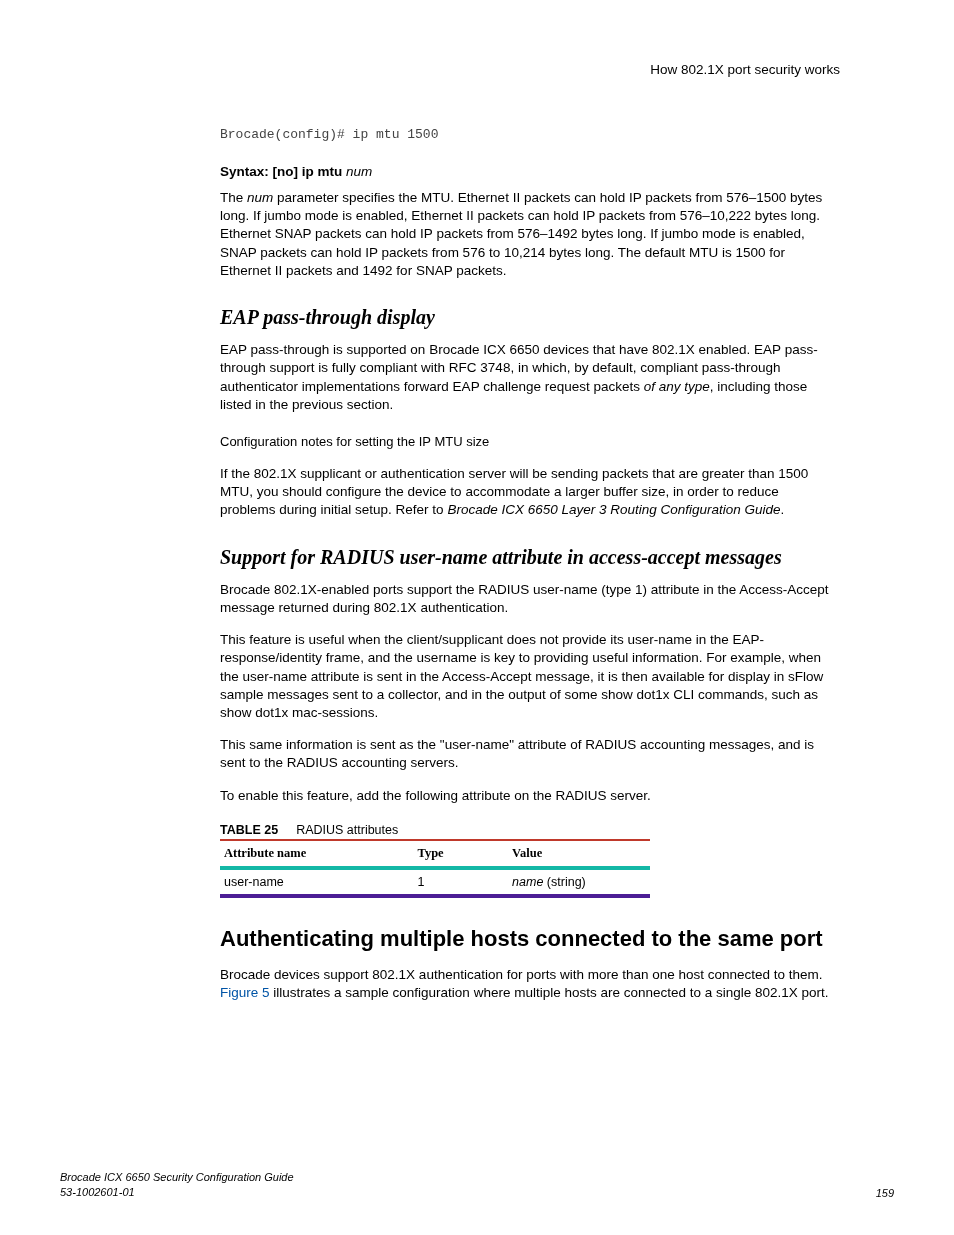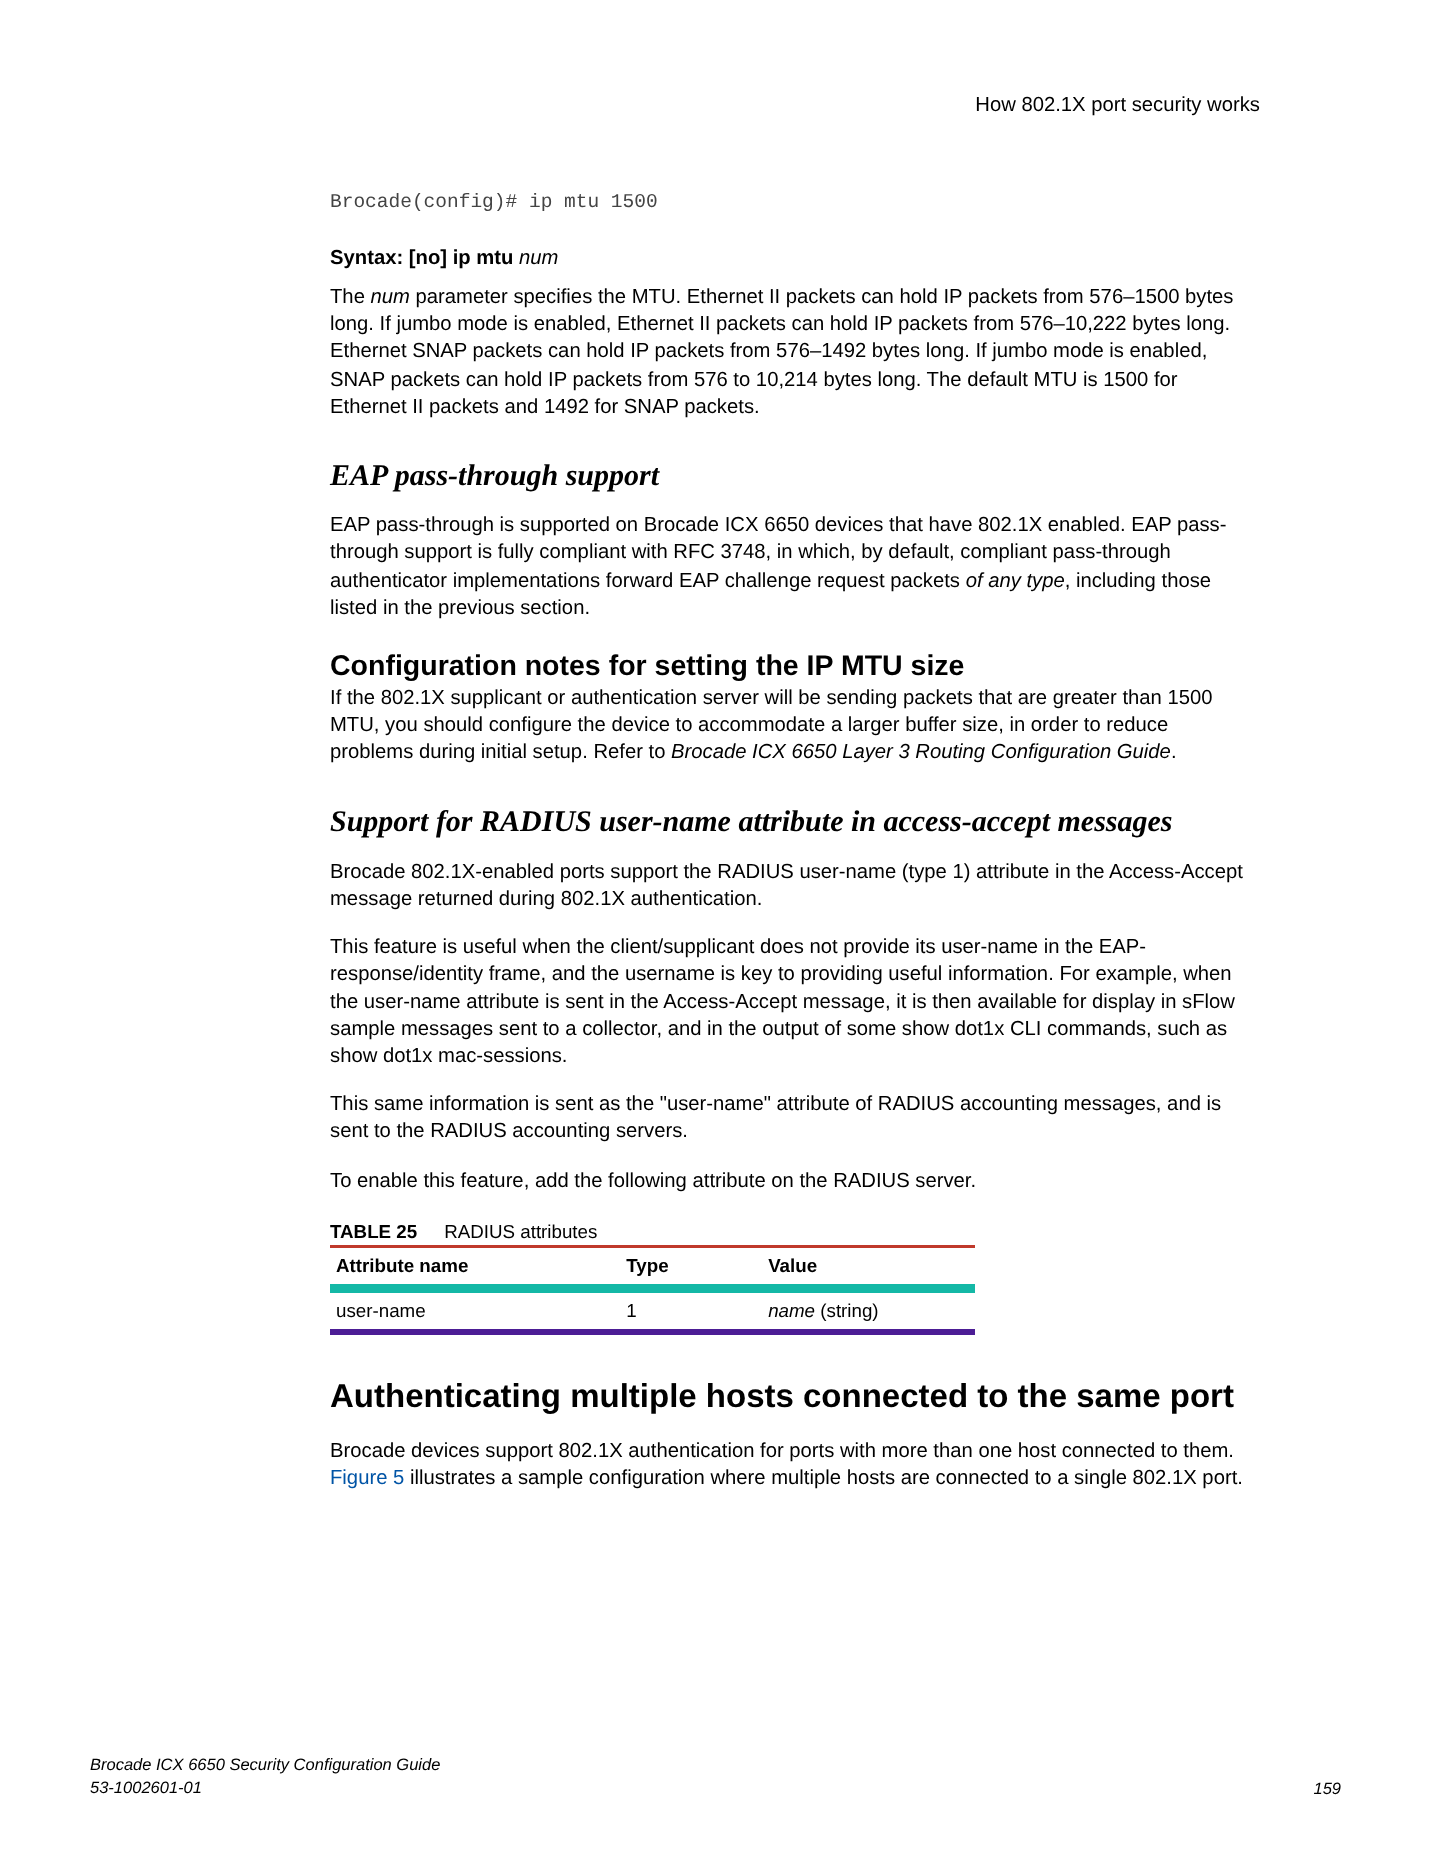--- a/index.html
+++ b/index.html
@@ -48,41 +48,41 @@
   }
   p.body .italic { font-style: italic; }
   h2.italic-head {
     font-family: Georgia, "Times New Roman", serif;
     font-style: italic;
     font-weight: bold;
     font-size: 20px;
     margin: 26px 0 12px 0;
   }
   h3.bold-head {
-    font-size: 19px;
-    font-weight: bold;
-    margin: 20px 0 0 0;
+    font-size: 13px;
+    font-weight: normal;
+    margin: 20px 0 16px 0;
   }
   h2.section-head {
     font-family: Arial, Helvetica, sans-serif;
     font-weight: bold;
     font-size: 22px;
     margin: 28px 0 14px 0;
   }
   .table-caption {
     font-size: 12.5px;
     margin: 18px 0 2px 0;
   }
   .table-caption .tnum { font-weight: bold; margin-right: 18px; }
   table.attr {
     border-collapse: collapse;
     width: 430px;
     font-size: 12.5px;
   }
-  table.attr thead tr { border-top: 2px solid #c0392b; border-bottom: 6px solid #14b8a6; }
+  table.attr thead tr { border-top: 2px solid #c0392b; border-bottom: 4px solid #14b8a6; font-family: Liberation Serif, serif; }
   table.attr tbody tr { border-bottom: 4px solid #4c1d95; }
   table.attr th, table.attr td {
     text-align: left;
     padding: 5px 8px 5px 4px;
   }
   table.attr th { font-weight: bold; }
   table.attr td .italic { font-style: italic; }
   .footer {
     position: absolute;
     left: 60px;
@@ -116,21 +116,21 @@
       <span> </span>
       <span class="bold">ip mtu</span>
       <span> </span>
       <span class="italic">num</span>
     </div>
 
     <p class="body">
       <span>The </span><span class="italic">num</span><span> parameter specifies the MTU. Ethernet II packets can hold IP packets from 576–1500 bytes long. If jumbo mode is enabled, Ethernet II packets can hold IP packets from 576–10,222 bytes long. Ethernet SNAP packets can hold IP packets from 576–1492 bytes long. If jumbo mode is enabled, SNAP packets can hold IP packets from 576 to 10,214 bytes long. The default MTU is 1500 for Ethernet II packets and 1492 for SNAP packets.</span>
     </p>
 
-    <h2 class="italic-head">EAP pass-through support</h2>
+    <h2 class="italic-head">EAP pass-through display</h2>
 
     <p class="body">
       <span>EAP pass-through is supported on Brocade ICX 6650 devices that have 802.1X enabled. EAP pass-through support is fully compliant with RFC 3748, in which, by default, compliant pass-through authenticator implementations forward EAP challenge request packets </span><span class="italic">of any type</span><span>, including those listed in the previous section.</span>
     </p>
 
     <h3 class="bold-head">Configuration notes for setting the IP MTU size</h3>
 
     <p class="body">
       <span>If the 802.1X supplicant or authentication server will be sending packets that are greater than 1500 MTU, you should configure the device to accommodate a larger buffer size, in order to reduce problems during initial setup. Refer to </span><span class="italic">Brocade ICX 6650 Layer 3 Routing Configuration Guide</span><span>.</span>
     </p>

